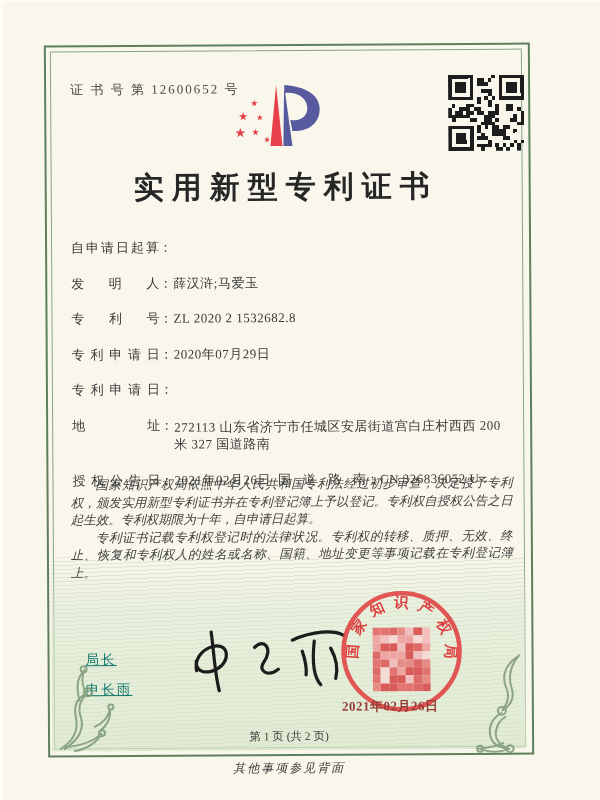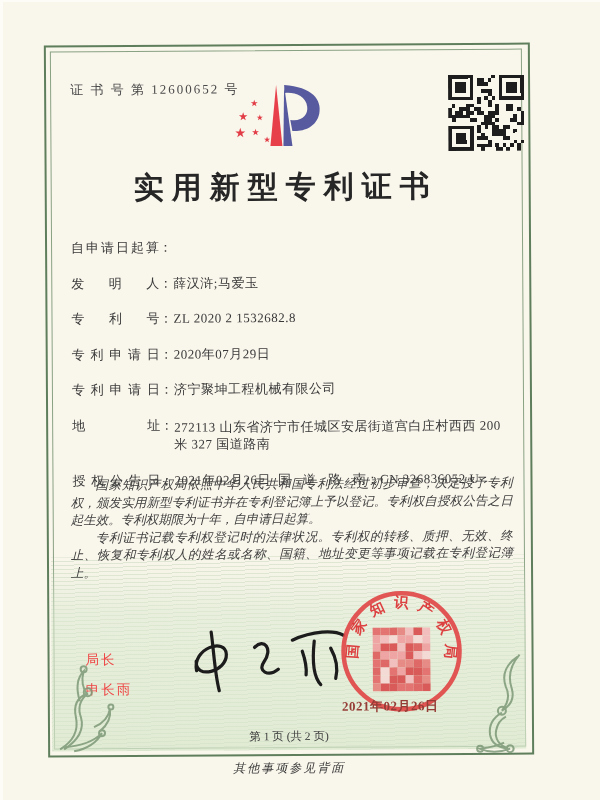--- a/index.html
+++ b/index.html
@@ -28,21 +28,21 @@
   .lbl{width:88px;text-align:justify;text-align-last:justify;flex:0 0 88px;}
   .colon{flex:0 0 14px;}
   .val{letter-spacing:.5px;}
   .val-addr{width:356px;line-height:17px;}
   .grant-row{display:flex;}
   .pair{display:flex;}
   .pair2{margin-left:7px;}
   .paras{position:absolute;left:70px;top:476px;width:442px;font-size:12.5px;
          line-height:17.5px;font-style:italic;color:#3f3f3f;text-align:justify;}
   .paras p{margin:0;text-indent:2em;}
-  .signoff{position:absolute;left:84px;top:650px;font-size:13.5px;letter-spacing:2px;color:#ef4444;}
+  .signoff{position:absolute;left:84px;top:650px;font-size:13.5px;letter-spacing:2px;color:#0f766e;text-decoration:underline;}
   .signoff div{margin-bottom:12px;}
   .signature{position:absolute;left:170px;top:620px;}
   .seal{position:absolute;left:338px;top:590px;width:124px;height:124px;}
   .seal svg{position:absolute;left:0;top:0;}
   .mosaic{position:absolute;left:33px;top:38px;width:58px;height:64px;overflow:hidden;
           display:flex;flex-wrap:wrap;opacity:.92;}
   .mosaic i{display:block;width:8.28px;height:8px;}
   .seal-date{position:absolute;left:340px;top:698px;width:130px;font-size:13px;font-weight:bold;
              color:#953c36;letter-spacing:.5px;z-index:5;}
   .page-no{position:absolute;left:46px;top:729px;width:482px;text-align:center;
@@ -306,21 +306,20 @@
           <span class="val">ZL 2020 2 1532682.8</span>
       </div>
       <div class="row">
         <span class="lbl">专利申请日</span>
           <span class="colon">：</span>
           <span class="val">2020年07月29日</span>
       </div>
       <div class="row">
         <span class="lbl">专利申请日</span>
           <span class="colon">：</span>
-          <span class="val">济宁聚坤工程机械有限公司</span>
       </div>
       <div class="row">
         <span class="lbl">地址</span>
           <span class="colon">：</span>
           <span class="val val-addr">272113 山东省济宁市任城区安居街道宫白庄村西西 200 米 327 国道路南</span>
       </div>
       <div class="row grant-row">
         <span class="pair">
           <span class="lbl">授权公告日</span>
             <span class="colon">：</span>

